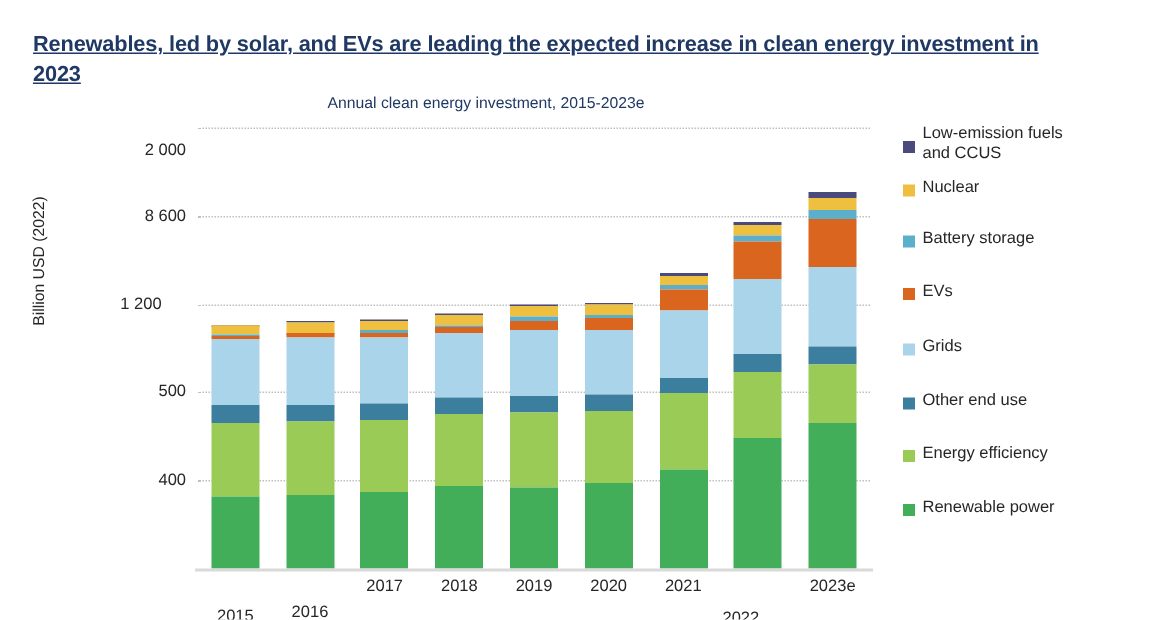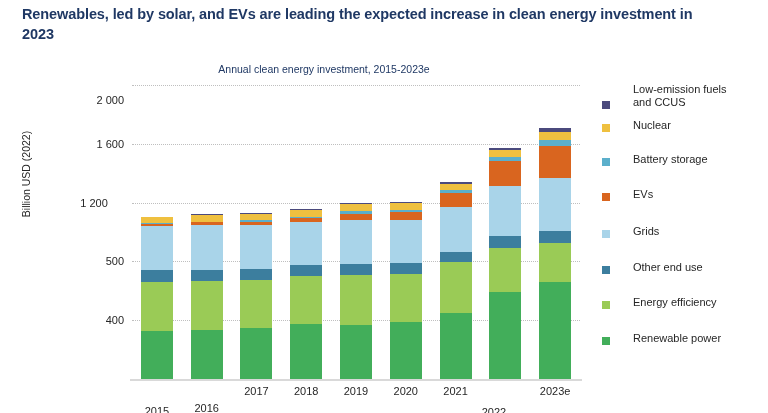--- a/index.html
+++ b/index.html
@@ -14,22 +14,23 @@
     font-family: "Liberation Sans", sans-serif;
     color: #1F3864;
     overflow: hidden;
     position: relative;
   }
 
   
   #title-block {
     position: absolute;
     left: 22px;
-    top: 4px;
+    top: 20px;
     width: 700px;
+    text-decoration: underline;
   }
   #chart-title {
     font-size: 14.5px;
     font-weight: bold;
     line-height: 20px;
     color: #1F3864;
     letter-spacing: -0.1px;
   }
 
   
@@ -126,22 +127,21 @@
   #legend {
     position: absolute;
     left: 602px;
     top: 80px;
     width: 166px;
   }
   .legend-item {
     position: absolute;
     left: 0;
     display: flex;
-    align-items: flex-end;
-    gap: 18px;
+    align-items: center;
   }
   .legend-swatch {
     width: 8px;
     height: 8px;
     flex: 0 0 8px;
     margin-top: 3px;
     margin-right: 5px;
   }
   .legend-label {
     font-size: 11px;
@@ -156,21 +156,21 @@
 <div id="title-block">
   <div id="chart-title">Renewables, led by solar, and EVs are leading the expected increase in clean energy investment in 2023</div>
 </div>
 
 <div id="chart-subtitle">Annual clean energy investment, 2015-2023e</div>
 
 <div id="y-axis-labels">
     <div class="ytick-label" style="top: 235.2px;">400</div>
     <div class="ytick-label" style="top: 176.4px;">500</div>
     <div class="ytick-label" style="top: 117.6px; text-align: center;">1 200</div>
-    <div class="ytick-label" style="top: 58.8px;">1 600</div>
+    <div class="ytick-label" style="top: 58.8px;">8 600</div>
     <div class="ytick-label" style="top: 0px; margin-top: 15px;">2 000</div>
   </div>
 <div id="y-axis-title">Billion USD (2022)</div>
 
 <div id="plot-area">
     <div class="gridline" style="top: 235.2px;"></div>
     <div class="gridline" style="top: 176.4px;"></div>
     <div class="gridline" style="top: 117.6px;"></div>
     <div class="gridline" style="top: 58.8px;"></div>
     <div class="gridline" style="top: 0px;"></div>

